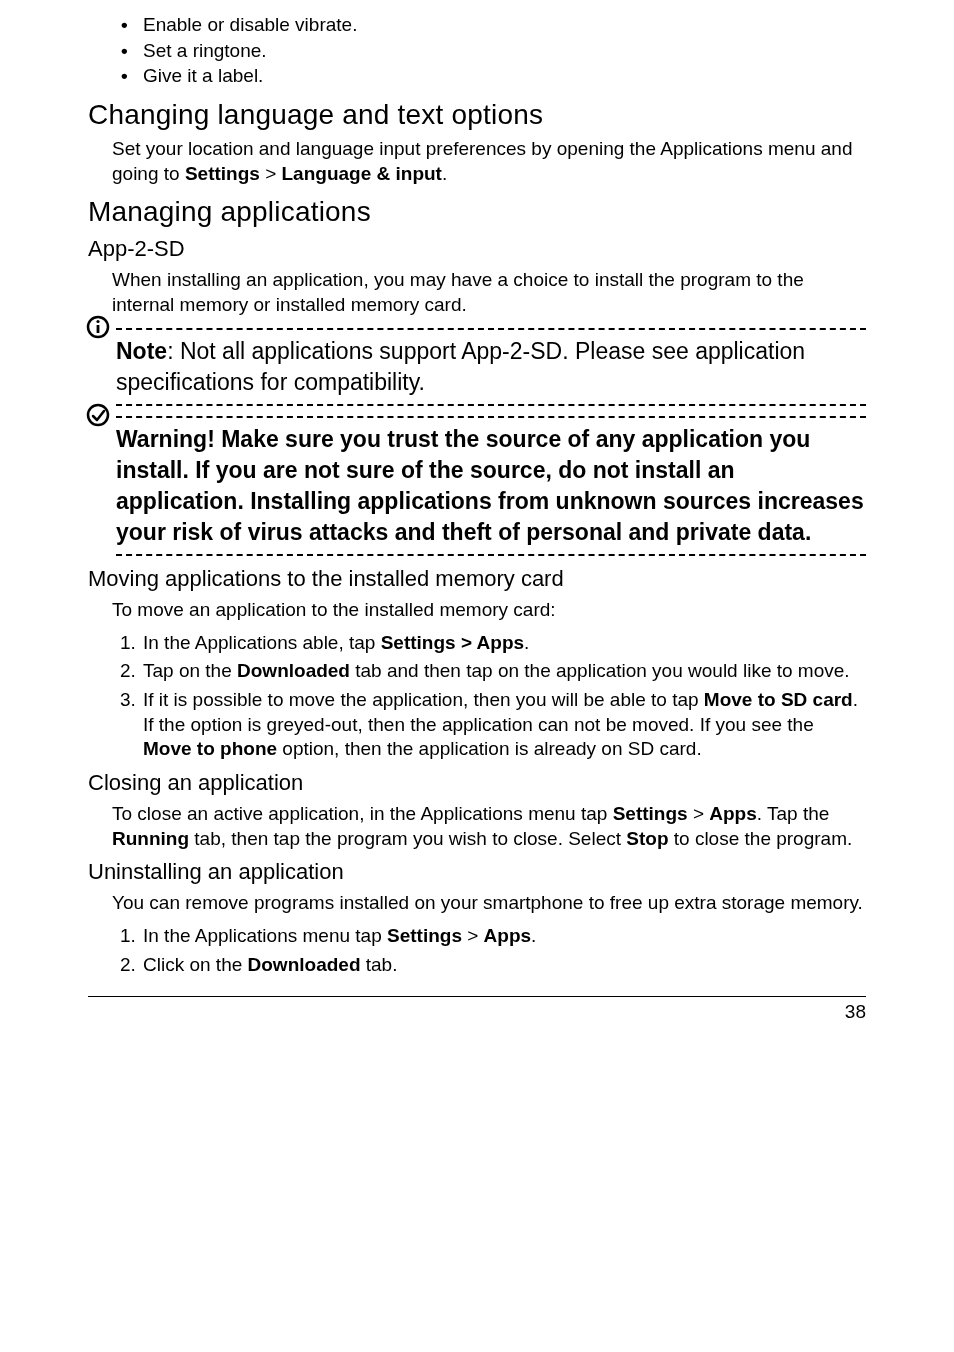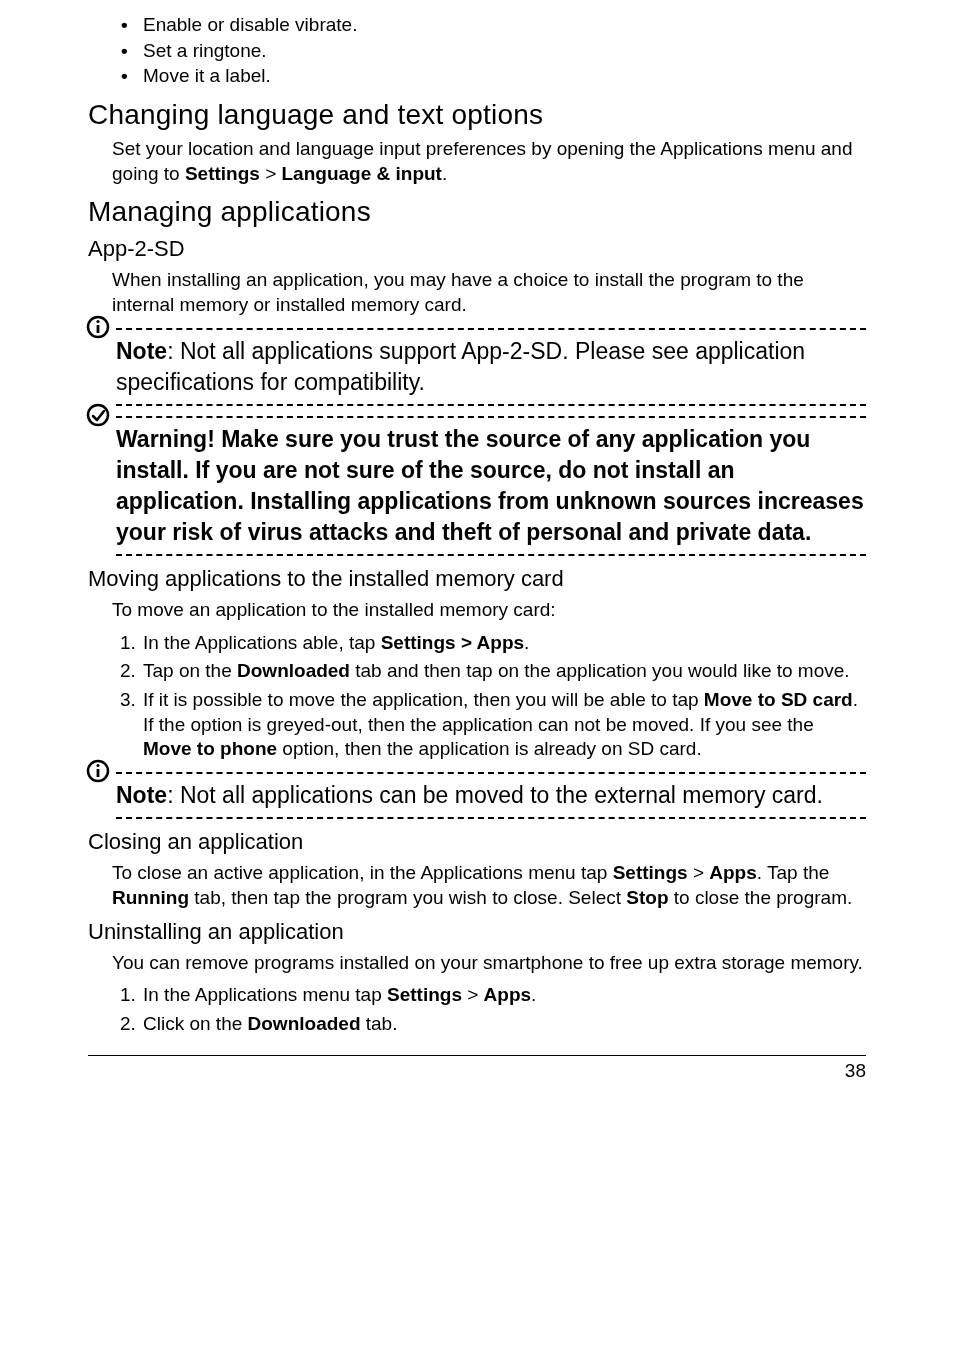--- a/index.html
+++ b/index.html
@@ -105,21 +105,21 @@
   }
 </style>
 </head>
 <body>
 
 <div class="page">
 
   <ul class="ul1">
     <li>Enable or disable vibrate.</li>
     <li>Set a ringtone.</li>
-    <li>Move it a label.</li>
+    <li>Give it a label.</li>
   </ul>
 
   <h2 class="h-med">Changing language and text options</h2>
   <p class="body-p">
     <span>Set your location and language input preferences by opening the Applications menu and going to </span><span class="bold">Settings</span><span class="gt"> &gt; </span><span class="bold">Language &amp; input</span><span>.</span>
   </p>
 
   <h2 class="h-med">Managing applications</h2>
 
   <h3 class="h-sub">App-2-SD</h3>
@@ -162,34 +162,20 @@
       <span>In the Applications able, tap </span><span class="bold">Settings &gt; Apps</span><span>.</span>
     </li>
     <li>
       <span>Tap on the </span><span class="bold">Downloaded</span><span> tab and then tap on the application you would like to move.</span>
     </li>
     <li>
       <span>If it is possible to move the application, then you will be able to tap </span><span class="bold">Move to SD card</span><span>. If the option is greyed-out, then the application can not be moved. If you see the </span><span class="bold">Move to phone</span><span> option, then the application is already on SD card.</span>
     </li>
   </ol>
 
-  <div class="callout">
-    <div class="callout-top"></div>
-    <div class="callout-content">
-      <span class="callout-icon">
-        <svg viewBox="0 0 24 24">
-            <circle cx="12" cy="12" r="10" fill="none" stroke="#000" stroke-width="2.5"></circle>
-            <rect x="10.6" y="10" width="2.8" height="8" fill="#000"></rect>
-            <circle cx="12" cy="6.5" r="1.6" fill="#000"></circle>
-          </svg>
-      </span>
-      <span class="bold">Note</span><span>: Not all applications can be moved to the external memory card.</span>
-    </div>
-    <div class="callout-bottom"></div>
-  </div>
 
   <h3 class="h-sub">Closing an application</h3>
   <p class="body-p">
     <span>To close an active application, in the Applications menu tap </span><span class="bold">Settings</span><span class="gt"> &gt; </span><span class="bold">Apps</span><span>. Tap the </span><span class="bold">Running</span><span> tab, then tap the program you wish to close. Select </span><span class="bold">Stop</span><span> to close the program.</span>
   </p>
 
   <h3 class="h-sub">Uninstalling an application</h3>
   <p class="body-p">You can remove programs installed on your smartphone to free up extra storage memory.</p>
 
   <ol class="ol1">

